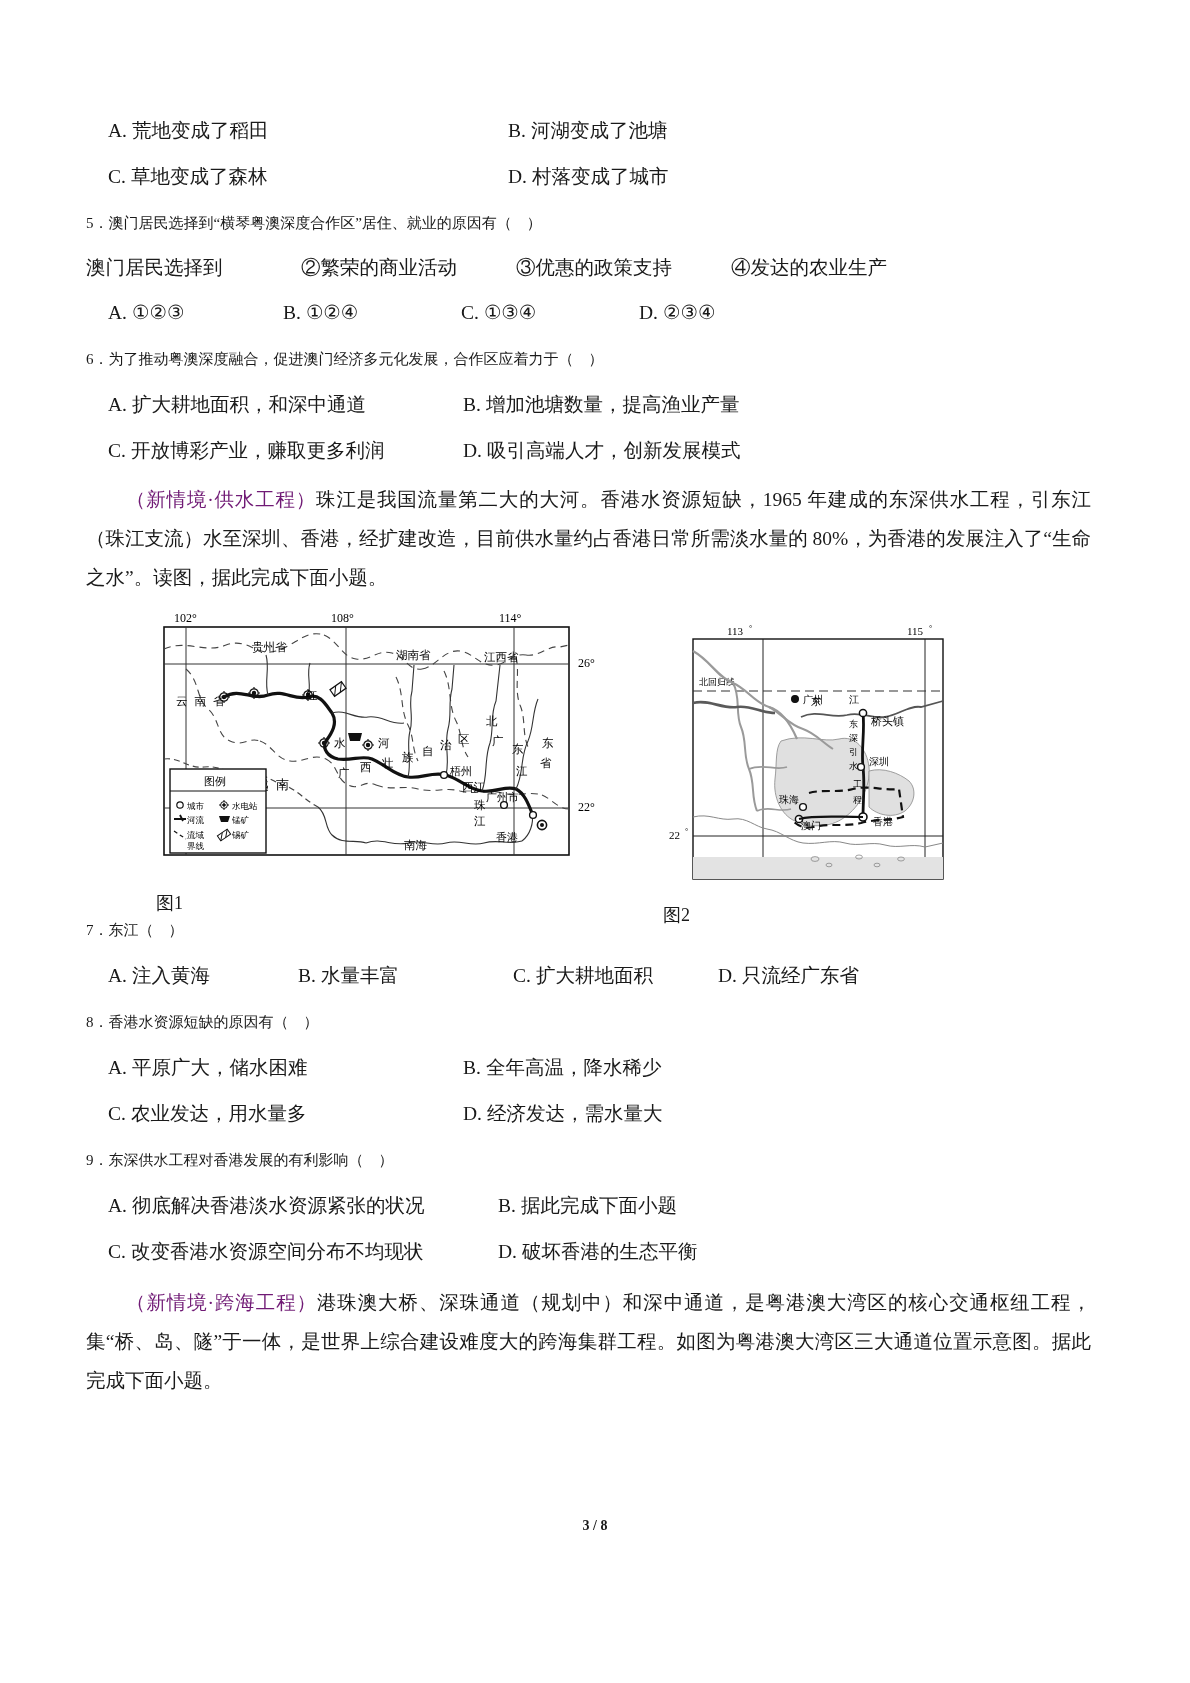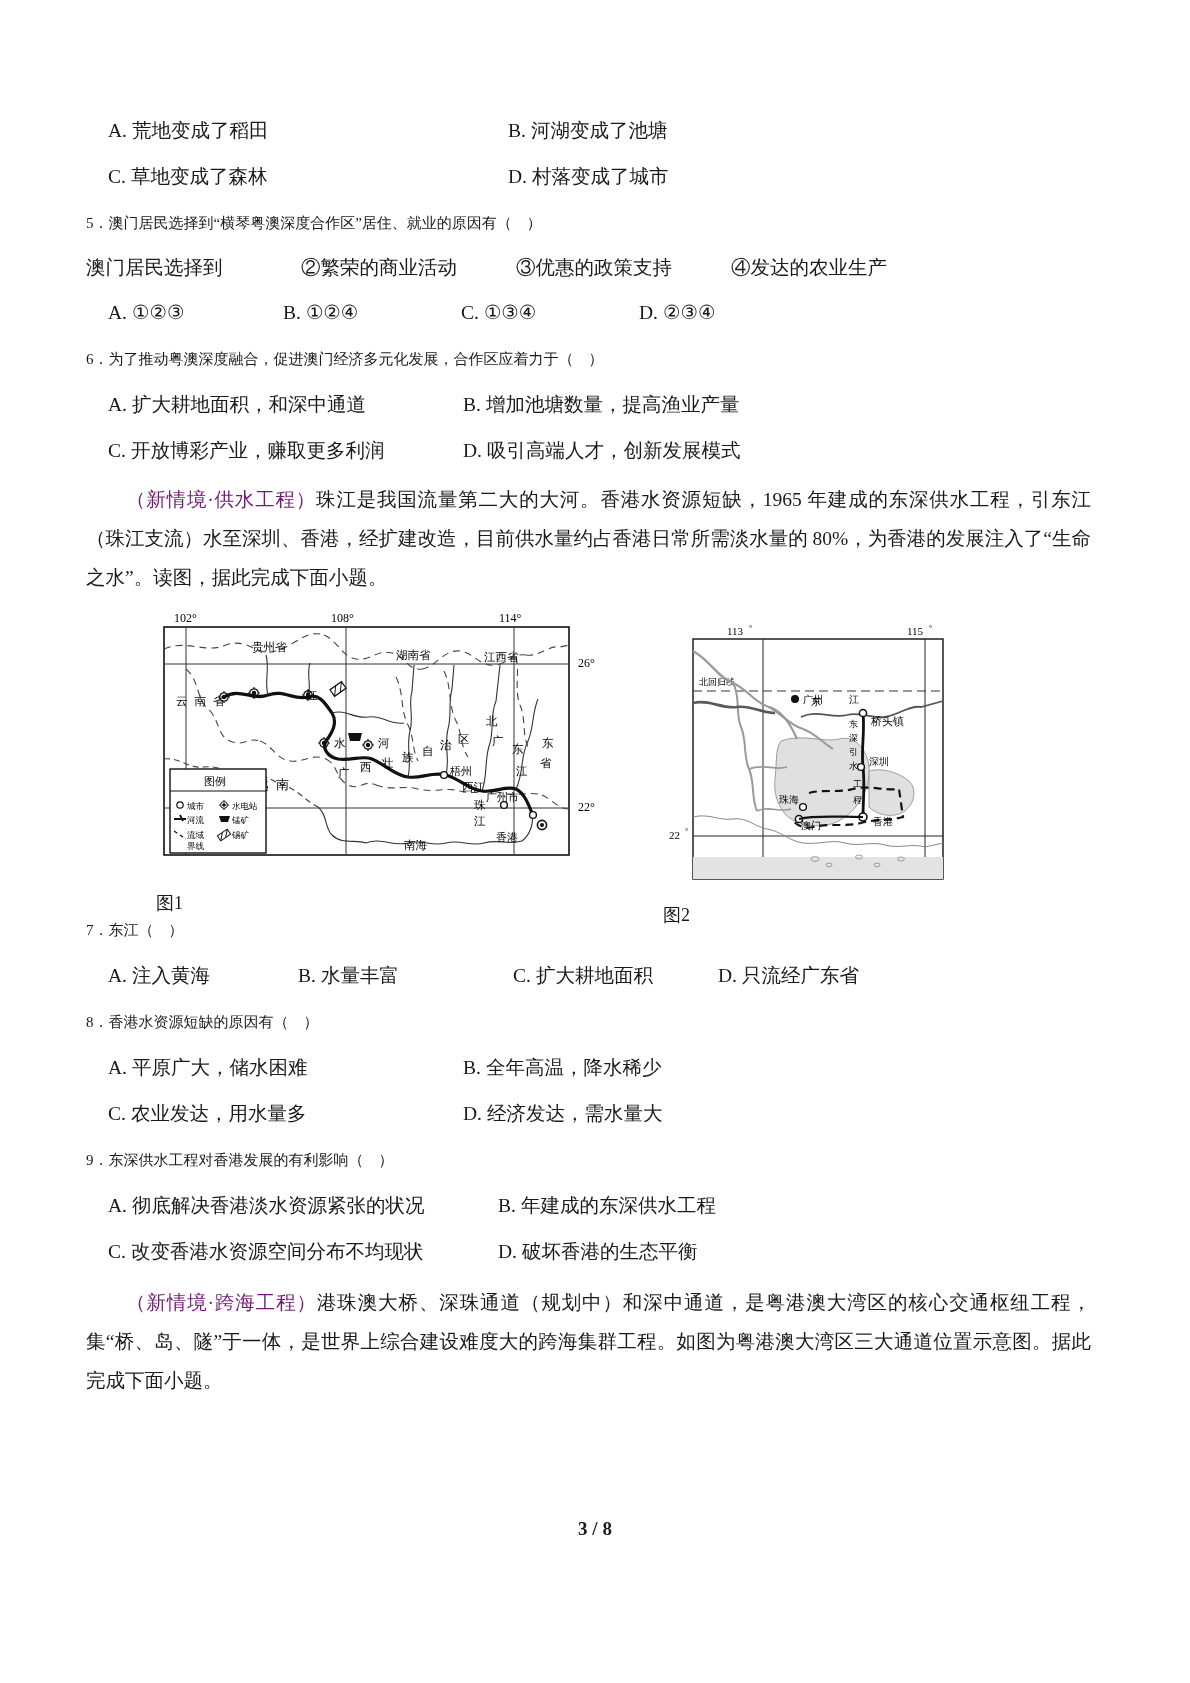--- a/index.html
+++ b/index.html
@@ -71,21 +71,21 @@
     font-size: 18px;
     margin-top: 2px;
   }
   svg { display: block; }
   .pgnum {
     position: absolute;
     left: 0;
     right: 0;
     top: 1518px;
     text-align: center;
-    font-size: 19px;
+    font-size: 14px;
     font-weight: bold;
     font-family: "Liberation Serif", serif;
   }
 </style>
 </head>
 <body>
 
 <div class="page">
   <div class="content">
 
@@ -484,21 +484,21 @@
     </div>
 
     <div class="q-line" style="margin-left:-22px">9．东深供水工程对香港发展的有利影响（　）</div>
     <div class="opt-row">
       <div class="col" style="width:390px">
         <span class="opt-lab">A.</span>
         <span>彻底解决香港淡水资源紧张的状况</span>
       </div>
       <div class="col">
         <span class="opt-lab">B.</span>
-        <span>年建成的东深供水工程</span>
+        <span>据此完成下面小题</span>
       </div>
     </div>
     <div class="opt-row">
       <div class="col" style="width:390px">
         <span class="opt-lab">C.</span>
         <span>改变香港水资源空间分布不均现状</span>
       </div>
       <div class="col">
         <span class="opt-lab">D.</span>
         <span>破坏香港的生态平衡</span>

